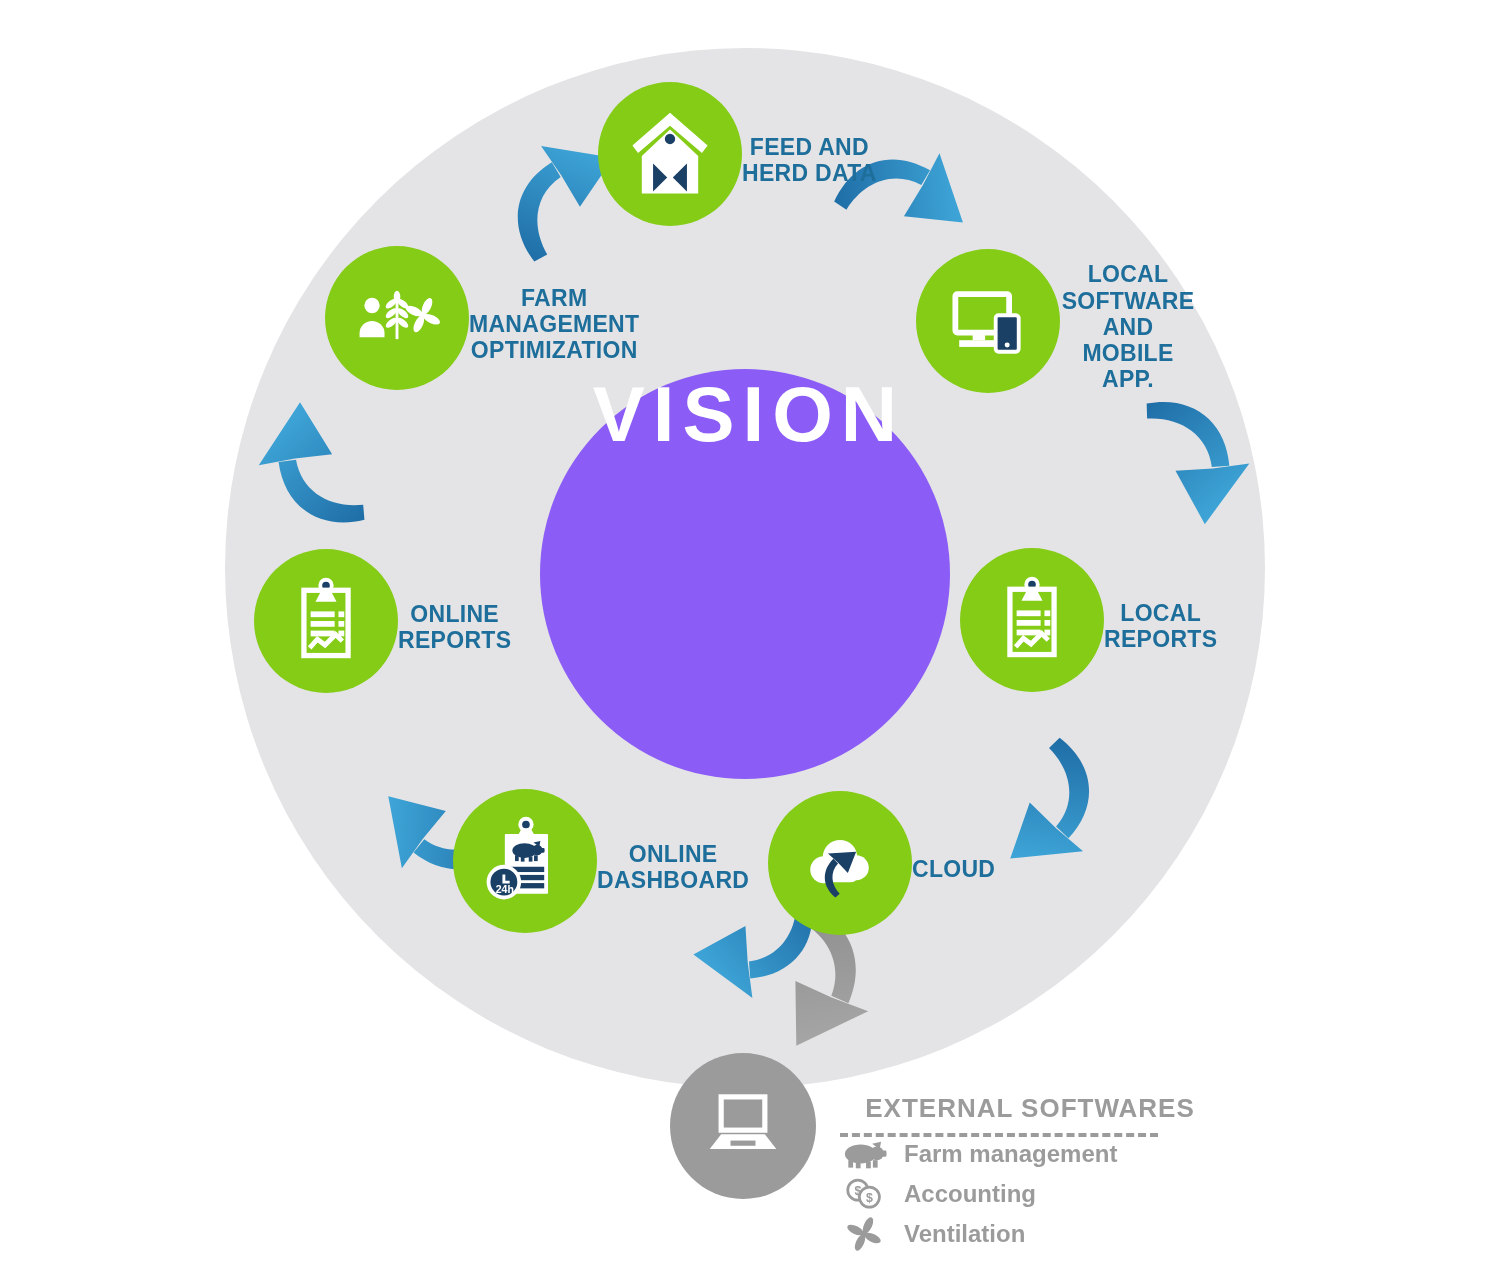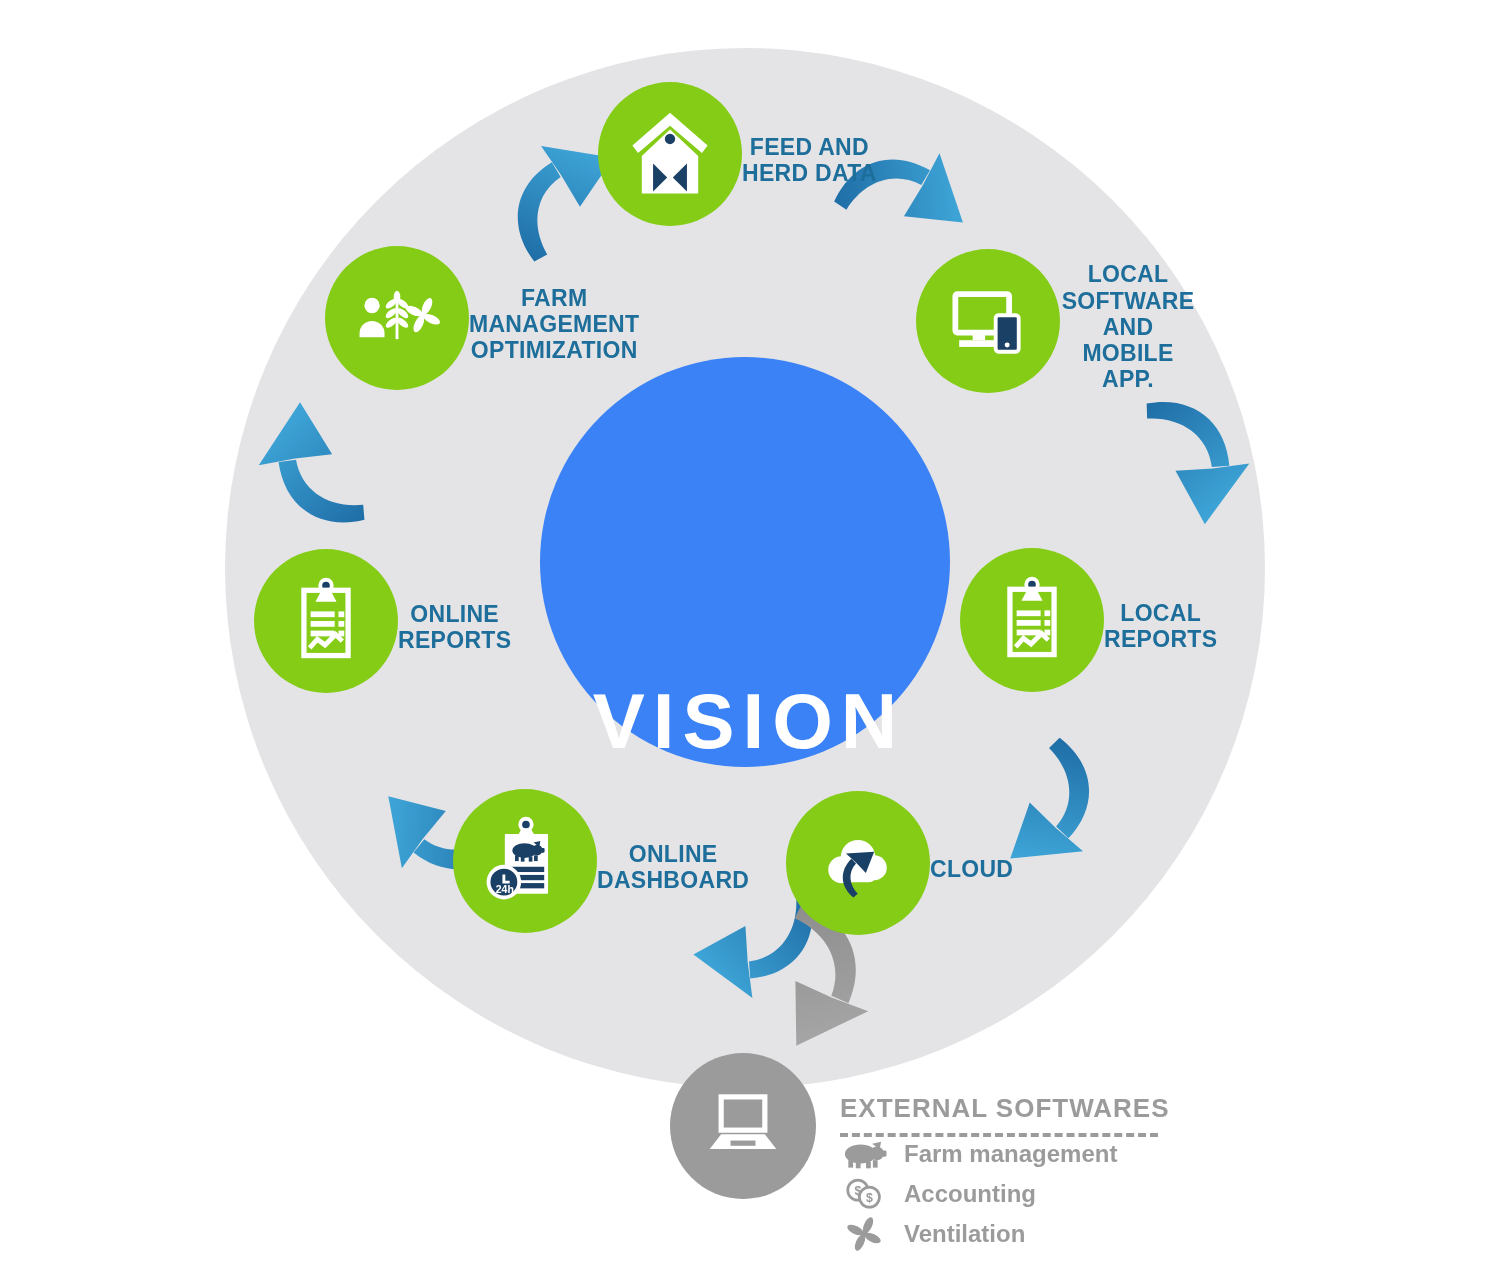--- a/index.html
+++ b/index.html
@@ -6,40 +6,40 @@
   .canvas{
     position:relative;width:1500px;height:1274px;background:#fff;overflow:hidden;
     font-family:"Liberation Sans","DejaVu Sans",sans-serif;
   }
   .big-circle{
     position:absolute;left:225px;top:48px;width:1040px;height:1040px;
     border-radius:50%;background:#e4e4e6;z-index:1;
   }
   .arrows{position:absolute;left:0;top:0;z-index:2;pointer-events:none;}
   .center-circle{
-    position:absolute;left:540px;top:357px;width:410px;height:410px;border-radius:50%;
-    background:#3b82f6;z-index:3;display:flex;align-items:flex-end;justify-content:center;
+    position:absolute;left:540px;top:369px;width:410px;height:410px;border-radius:50%;
+    background:#8b5cf6;z-index:3;display:flex;align-items:flex-start;justify-content:center;
   }
   .vision-title{
     color:#fff;font-size:78px;font-weight:bold;letter-spacing:8px;margin-right:-8px;
   }
   .node{position:absolute;width:280px;display:flex;align-items:center;z-index:3;}
   .node-circle{
     width:144px;height:144px;border-radius:50%;background:#84cc16;
     display:flex;align-items:center;justify-content:center;flex:0 0 auto;
   }
   .node-label{
     margin-top:12px;font-size:23px;font-weight:bold;line-height:1.14;color:#1d6e9b;
     text-align:center;white-space:pre-line;letter-spacing:.3px;
   }
   .laptop-circle{
     position:absolute;left:670px;top:1053px;width:146px;height:146px;border-radius:50%;
     background:#9b9b9c;z-index:3;display:flex;align-items:center;justify-content:center;
   }
-  .external{position:absolute;left:840px;top:1093px;width:380px;z-index:3;color:#9b9b9c;}
+  .external{position:absolute;left:840px;top:1093px;width:380px;z-index:3;color:#9b9b9c;text-align:center;}
   .external-title{font-size:26px;font-weight:bold;letter-spacing:1px;color:#9b9b9c;}
   .external-divider{border:none;border-top:4px dashed #9b9b9c;margin:9px 0 0 0;width:318px;}
   .external-list{margin-top:0;}
   .external-item{display:flex;align-items:center;gap:16px;margin-bottom:7px;height:33px;}
   .external-item-icon{width:48px;display:flex;justify-content:center;flex:0 0 auto;}
   .external-item-label{font-size:24px;font-weight:bold;color:#9b9b9c;}
 </style>
 </head>
 <body>
 
@@ -135,21 +135,21 @@
   <div class="node" style="left:960px;top:548px;">
     <div class="node-circle">
       <svg width="96" height="96" viewBox="0 0 100 100">
           <use href="#clipboard-shape"></use>
         </svg>
     </div>
     <div class="node-label">LOCAL
 REPORTS</div>
   </div>
 
-  <div class="node" style="left:786px;top:791px;">
+  <div class="node" style="left:768px;top:791px;">
     <div class="node-circle">
       <svg width="96" height="96" viewBox="0 0 100 100">
         <circle cx="33" cy="57" r="14" fill="#fff"></circle>
         <circle cx="50" cy="44" r="18" fill="#fff"></circle>
         <circle cx="67" cy="55" r="13" fill="#fff"></circle>
         <rect x="30" y="52" width="40" height="18" rx="9" fill="#fff"></rect>
         <use href="#swoosh" fill="#1b4066" transform="translate(51,56) rotate(-33) scale(0.45) translate(-55,-55)"></use>
       </svg>
     </div>
     <div class="node-label">CLOUD</div>

